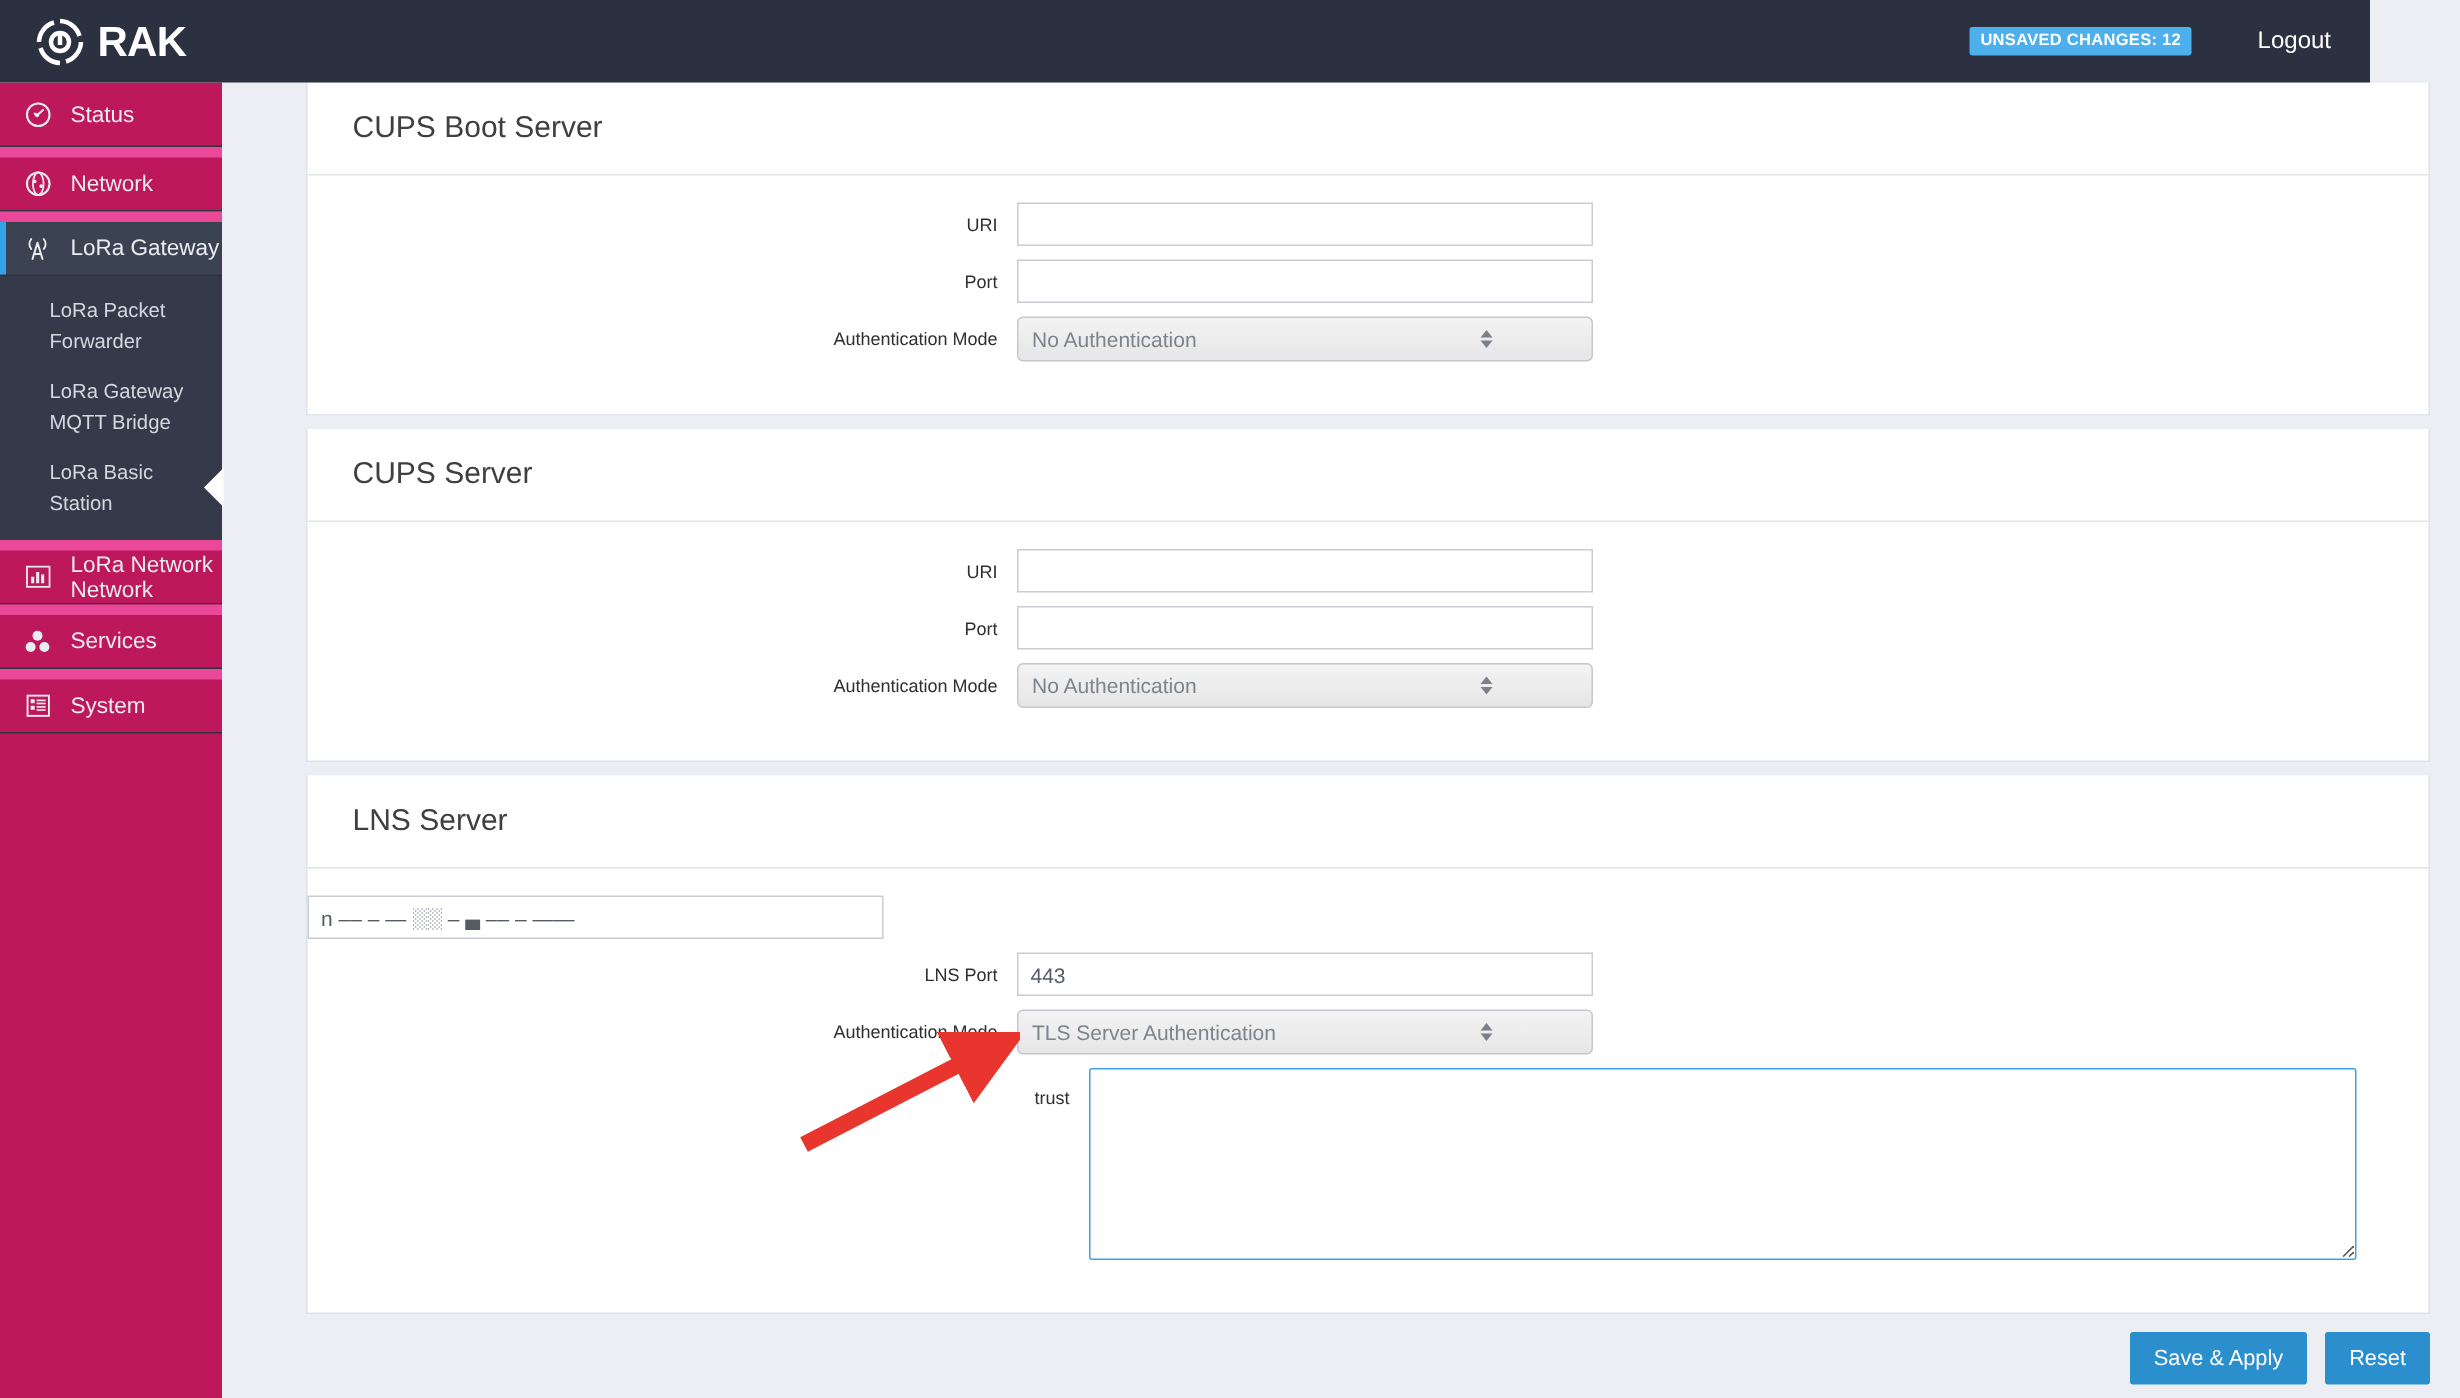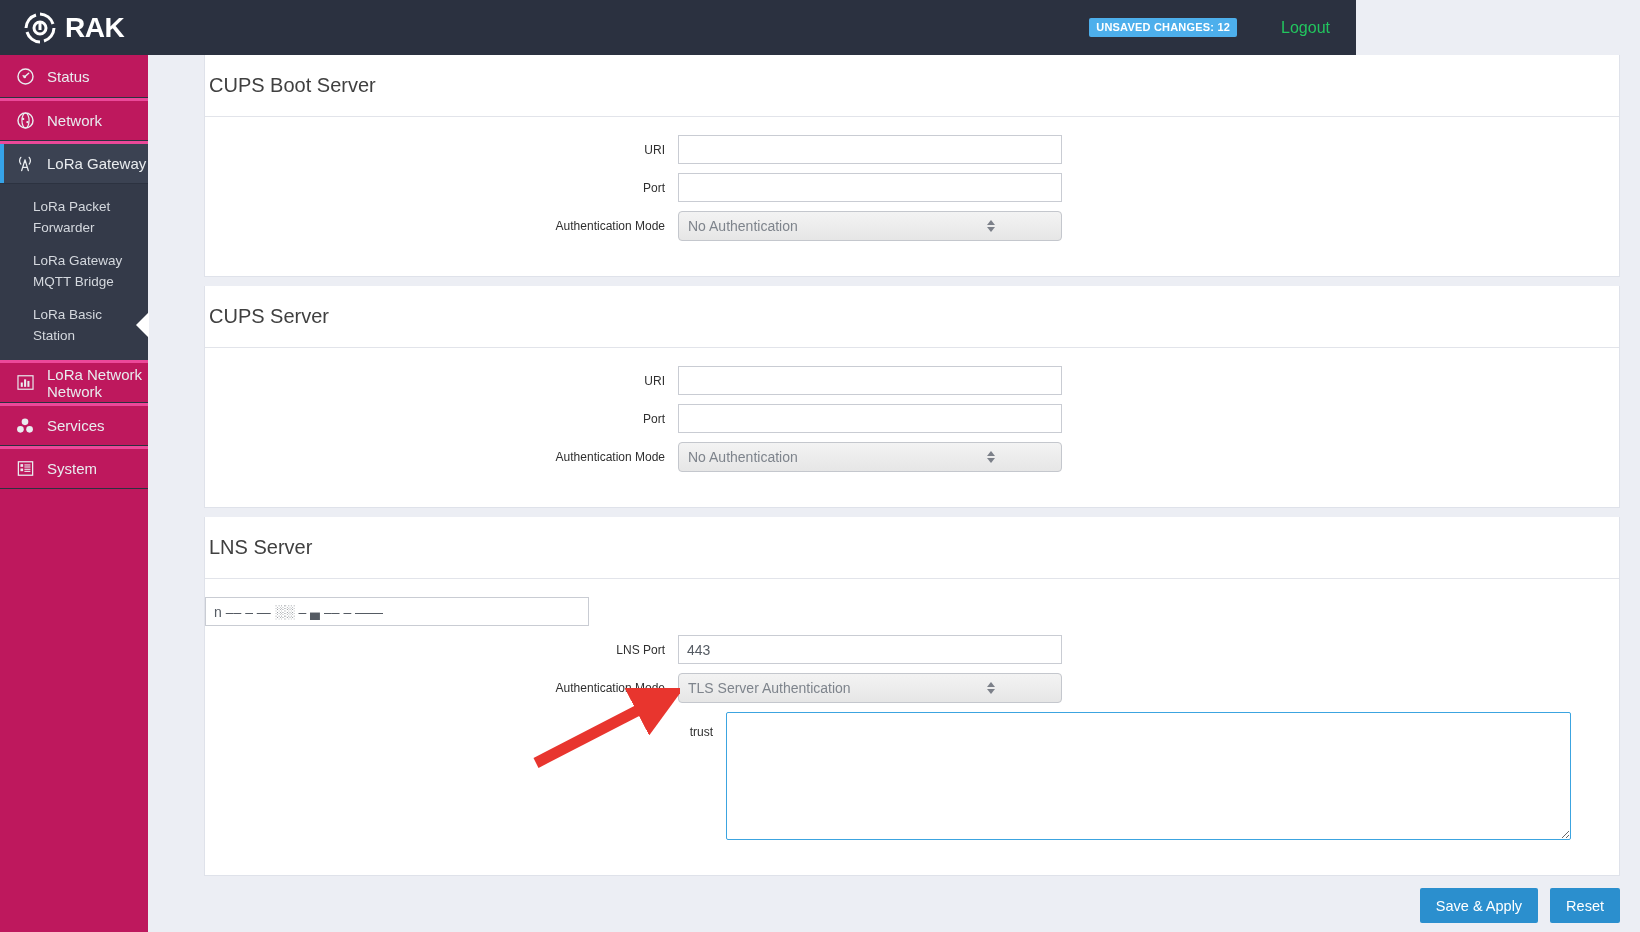--- a/index.html
+++ b/index.html
@@ -7,21 +7,21 @@
     margin: 0; padding: 0;
     width: 1640px; height: 932px;
     overflow: hidden;
     background: #eceef4;
     font-family: "Liberation Sans", sans-serif;
   }
 
   
   #topbar {
     position: absolute; top: 0; left: 0;
-    width: 1356px; height: 55px;
+    width: 1580px; height: 55px;
     background: #2b3140;
     display: flex; align-items: center;
     z-index: 30;
   }
   #brand {
     display: flex; align-items: center;
     margin-left: 22px;
   }
   #brand-logo { width: 36px; height: 36px; display: block; }
   #brand-text {
@@ -34,41 +34,41 @@
   }
   #unsaved-badge {
     background: #4dafec; color: #ffffff;
     font-size: 11px; font-weight: bold;
     padding: 3px 7px 4px 7px;
     letter-spacing: 0.2px;
     border-radius: 2px;
     white-space: nowrap;
   }
   #logout-link {
-    color: #22c55e; font-size: 16px;
+    color: #ffffff; font-size: 16px;
     margin-left: 44px; text-decoration: none;
     cursor: pointer;
   }
 
   
   #sidebar {
     position: absolute; top: 55px; left: 0;
     width: 148px; height: 877px;
     background: #be185d;
     z-index: 20;
   }
   .nav-item {
     position: relative;
     display: flex; align-items: center;
     height: 43px; padding-left: 14px;
     border-bottom: 1px solid #2c3240;
     border-top: 1px solid #3c out;
     cursor: pointer;
   }
-  .nav-item { border-top: 3px solid #ec4899; }
+  .nav-item { border-top: 7px solid #ec4899; }
   .nav-item:first-child { border-top: none; }
   .nav-item.active { background: #3b4252; }
   .nav-item.active::before {
     content: ""; position: absolute; left: 0; top: 0;
     width: 4px; height: 100%; background: #36a3e8;
   }
   .nav-icon {
     width: 22px; height: 22px;
     display: flex; align-items: center; justify-content: center;
     margin-right: 11px; flex: 0 0 22px;
@@ -103,21 +103,21 @@
   }
   .panel {
     background: #ffffff;
     margin: 0 20px 0 17px;
     border: 1px solid #dfe2ea;
     border-top: none;
   }
   .panel-gap { height: 9px; }
   .panel-title {
     font-size: 20px; color: #404040;
-    padding: 19px 0 19px 4px;
+    padding: 19px 0 19px 30px;
     border-bottom: 1px solid #e2e4ea;
     font-weight: normal;
     margin: 0;
   }
   .panel-body { padding: 18px 0 26px 0; }
 
   .form-row {
     display: flex; align-items: center;
     margin-bottom: 9px;
   }

